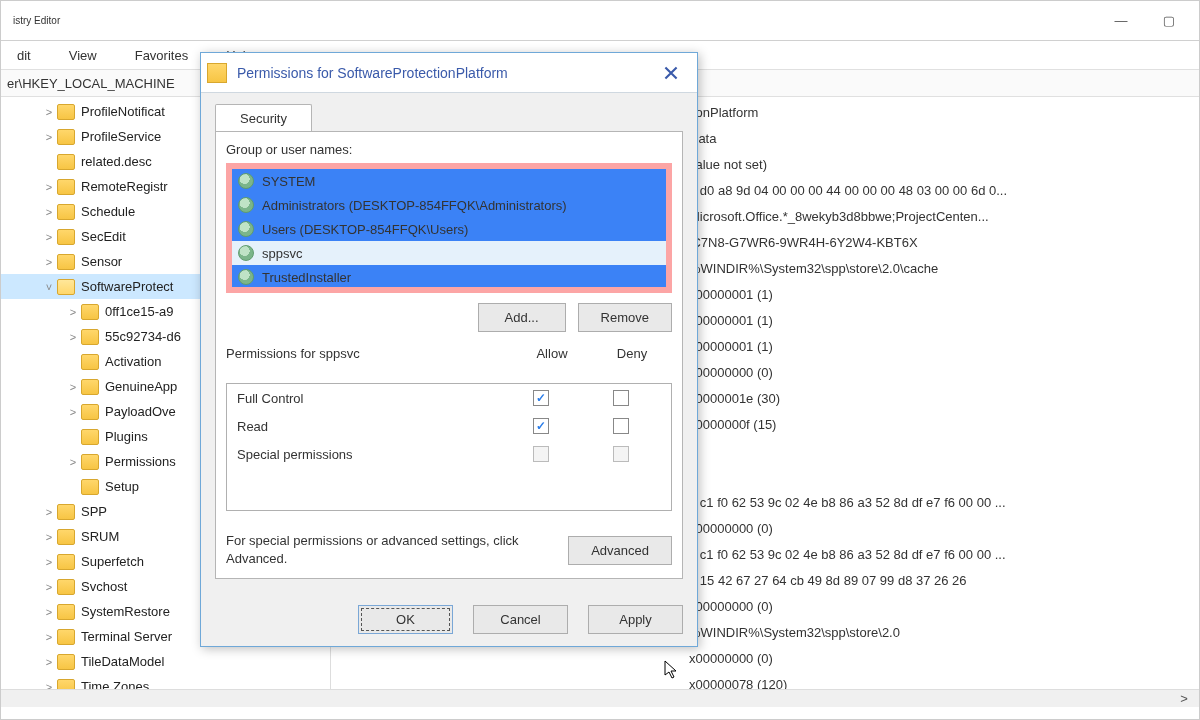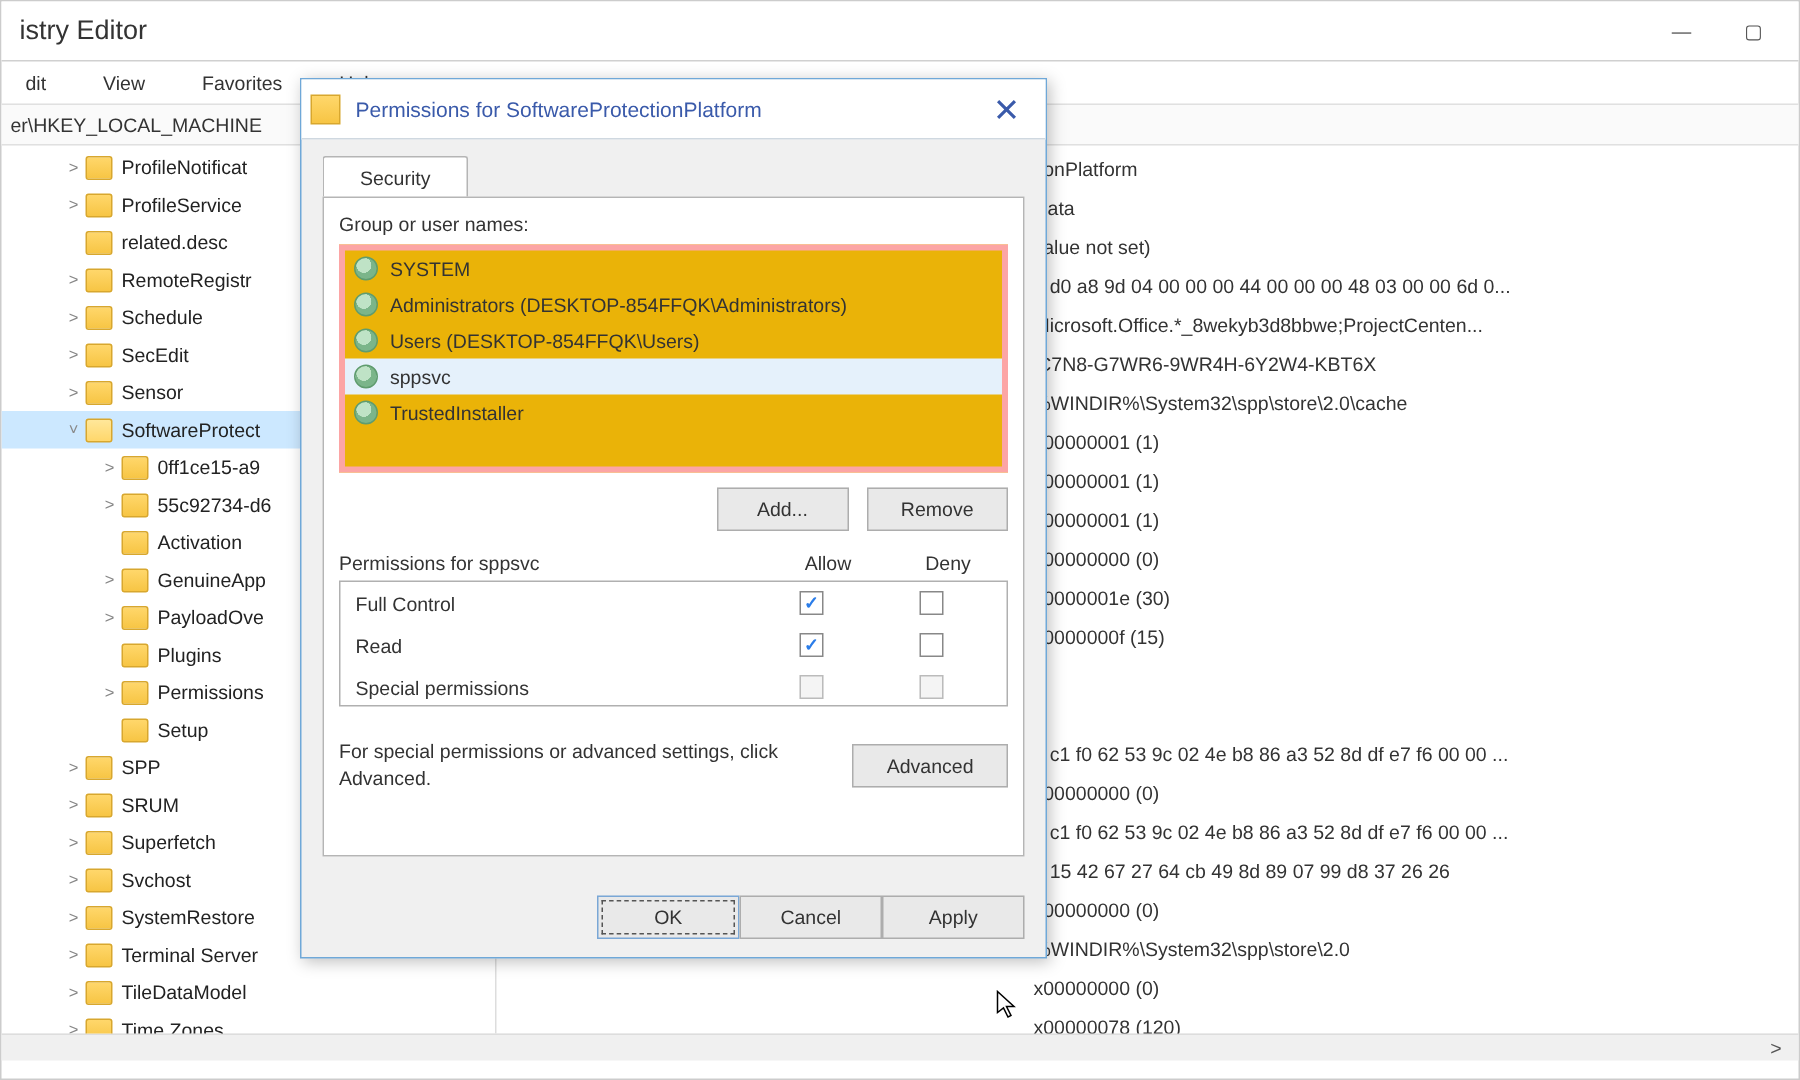--- a/index.html
+++ b/index.html
@@ -1,21 +1,21 @@
 <!DOCTYPE html>
 <html><head>
 <meta charset="utf-8">
 <style>
 * { box-sizing: border-box; margin: 0; padding: 0; font-family: "Segoe UI", Tahoma, sans-serif; font-size: 13px; }
 body { background: #fff; width: 1200px; height: 720px; overflow: hidden; position: relative; color: #333; }
 
 
 .main-window { position: absolute; top: 0; left: 0; right: 0; bottom: 0; background: #fff; border: 1px solid #ccc; }
 .titlebar { height: 40px; display: flex; align-items: center; padding: 0 8px; border-bottom: 1px solid #d0d0d0; background: #fff; }
-.titlebar-title { font-size: 18px; color: #333; margin-left: 4px; }
+.titlebar-title { font-size: 10px; color: #333; margin-left: 4px; }
 .titlebar-buttons { margin-left: auto; display: flex; gap: 24px; padding-right: 10px; }
 .titlebar-btn { width: 24px; height: 24px; display: flex; align-items: center; justify-content: center; color: #555; }
 .menubar { height: 28px; display: flex; align-items: center; padding: 0 6px; gap: 18px; }
 .menubar-item { padding: 4px 10px; font-size: 13px; color: #333; }
 .addressbar { height: 28px; display: flex; align-items: center; padding: 0 6px; border-top: 1px solid #e0e0e0; border-bottom: 1px solid #e0e0e0; background: #fafafa; }
 .addressbar-text { font-size: 13px; color: #333; }
 
 .content { display: flex; height: calc(100% - 126px); }
 .tree-panel { width: 330px; border-right: 1px solid #ddd; overflow: hidden; padding-top: 2px; }
 .tree-row { display: flex; align-items: center; height: 25px; padding-left: 0; white-space: nowrap; }
@@ -33,40 +33,40 @@
 
 .dialog { position: absolute; left: 200px; top: 52px; width: 498px; background: #f0f0f0; border: 1px solid #6fa8d8; box-shadow: 2px 2px 10px rgba(0,0,0,.25); }
 .dialog-titlebar { height: 40px; background: #fff; display: flex; align-items: center; padding: 0 6px; border-bottom: 1px solid #cfd8e0; }
 .dialog-icon { width: 20px; height: 20px; background: linear-gradient(#ffd76b,#f7c544); border: 1px solid #d8a72e; margin-right: 10px; }
 .dialog-title { color: #3a5aaa; font-size: 14px; }
 .dialog-close { margin-left: auto; width: 40px; height: 28px; display: flex; align-items: center; justify-content: center; color: #3a5aaa; }
 .dialog-body { padding: 10px 14px 14px 14px; }
 .tab { display: inline-block; background: #fff; border: 1px solid #b5b5b5; border-bottom: none; padding: 6px 24px; border-radius: 2px 2px 0 0; position: relative; top: 1px; }
 .tab-panel { background: #fff; border: 1px solid #b5b5b5; padding: 10px; min-height: 440px; position: relative; }
 .section-label { margin-bottom: 6px; color: #333; }
-.listbox { border: 4px solid #fca5a5; background: #eab308; height: 152px; overflow: auto; }
+.listbox { border: 6px solid #fca5a5; background: #3b82f6; height: 130px; overflow: auto; }
 .list-item { display: flex; align-items: center; padding: 3px 6px; height: 24px; }
 .list-item.selected { background: #e5f1fb; }
 .user-icon { width: 16px; height: 16px; border-radius: 50%; background: radial-gradient(circle at 40% 35%, #bfe3c6 0 40%, #7bb58a 41% 100%); border: 1px solid #5f9c6e; margin-right: 8px; }
 .btn-row { display: flex; justify-content: flex-end; gap: 12px; margin-top: 10px; }
 .btn { padding: 6px 22px; background: #e9e9e9; border: 1px solid #adadad; min-width: 88px; text-align: center; }
 .btn:focus, .btn.focus { border: 1px solid #7aa7d6; outline: 1px dashed #555; outline-offset: -4px; }
 .perm-header { display: flex; margin-top: 14px; }
 .perm-header .col-label { flex: 1; }
 .perm-header .col-allow, .perm-header .col-deny { width: 80px; text-align: center; }
-.perm-box { border: 1px solid #b0b0b0; background: #fff; margin-top: 4px; height: 84px; }
+.perm-box { border: 1px solid #b0b0b0; background: #fff; margin-top: 22px; height: 128px; }
 .perm-row { display: flex; align-items: center; height: 28px; padding: 0 10px; }
 .perm-row .pname { flex: 1; }
 .perm-row .pallow, .perm-row .pdeny { width: 80px; display: flex; justify-content: center; }
 .chk { width: 16px; height: 16px; border: 1px solid #888; background: #fff; display: inline-flex; align-items: center; justify-content: center; font-size: 12px; line-height: 1; }
 .chk.checked::after { content: "✓"; color: #2b7de9; font-weight: bold; }
 .chk.disabled { background: #f4f4f4; border-color: #bbb; }
 .special-row { display: flex; align-items: center; margin-top: 21px; gap: 12px; }
 .special-row .text { flex: 1; color: #333; line-height: 1.4; }
-.dialog-footer { display: flex; justify-content: flex-end; padding: 12px 14px; }
+.dialog-footer { display: flex; justify-content: flex-end; gap: 20px; padding: 12px 14px; }
 .dialog-footer .btn { min-width: 95px; }
 .cursor { position: absolute; width: 16px; height: 20px; pointer-events: none; }
 .cursor svg { width: 16px; height: 20px; }
 </style>
 </head>
 <body>
 
 <div class="main-window">
   <div class="titlebar">
     <span class="titlebar-title">istry Editor</span>

